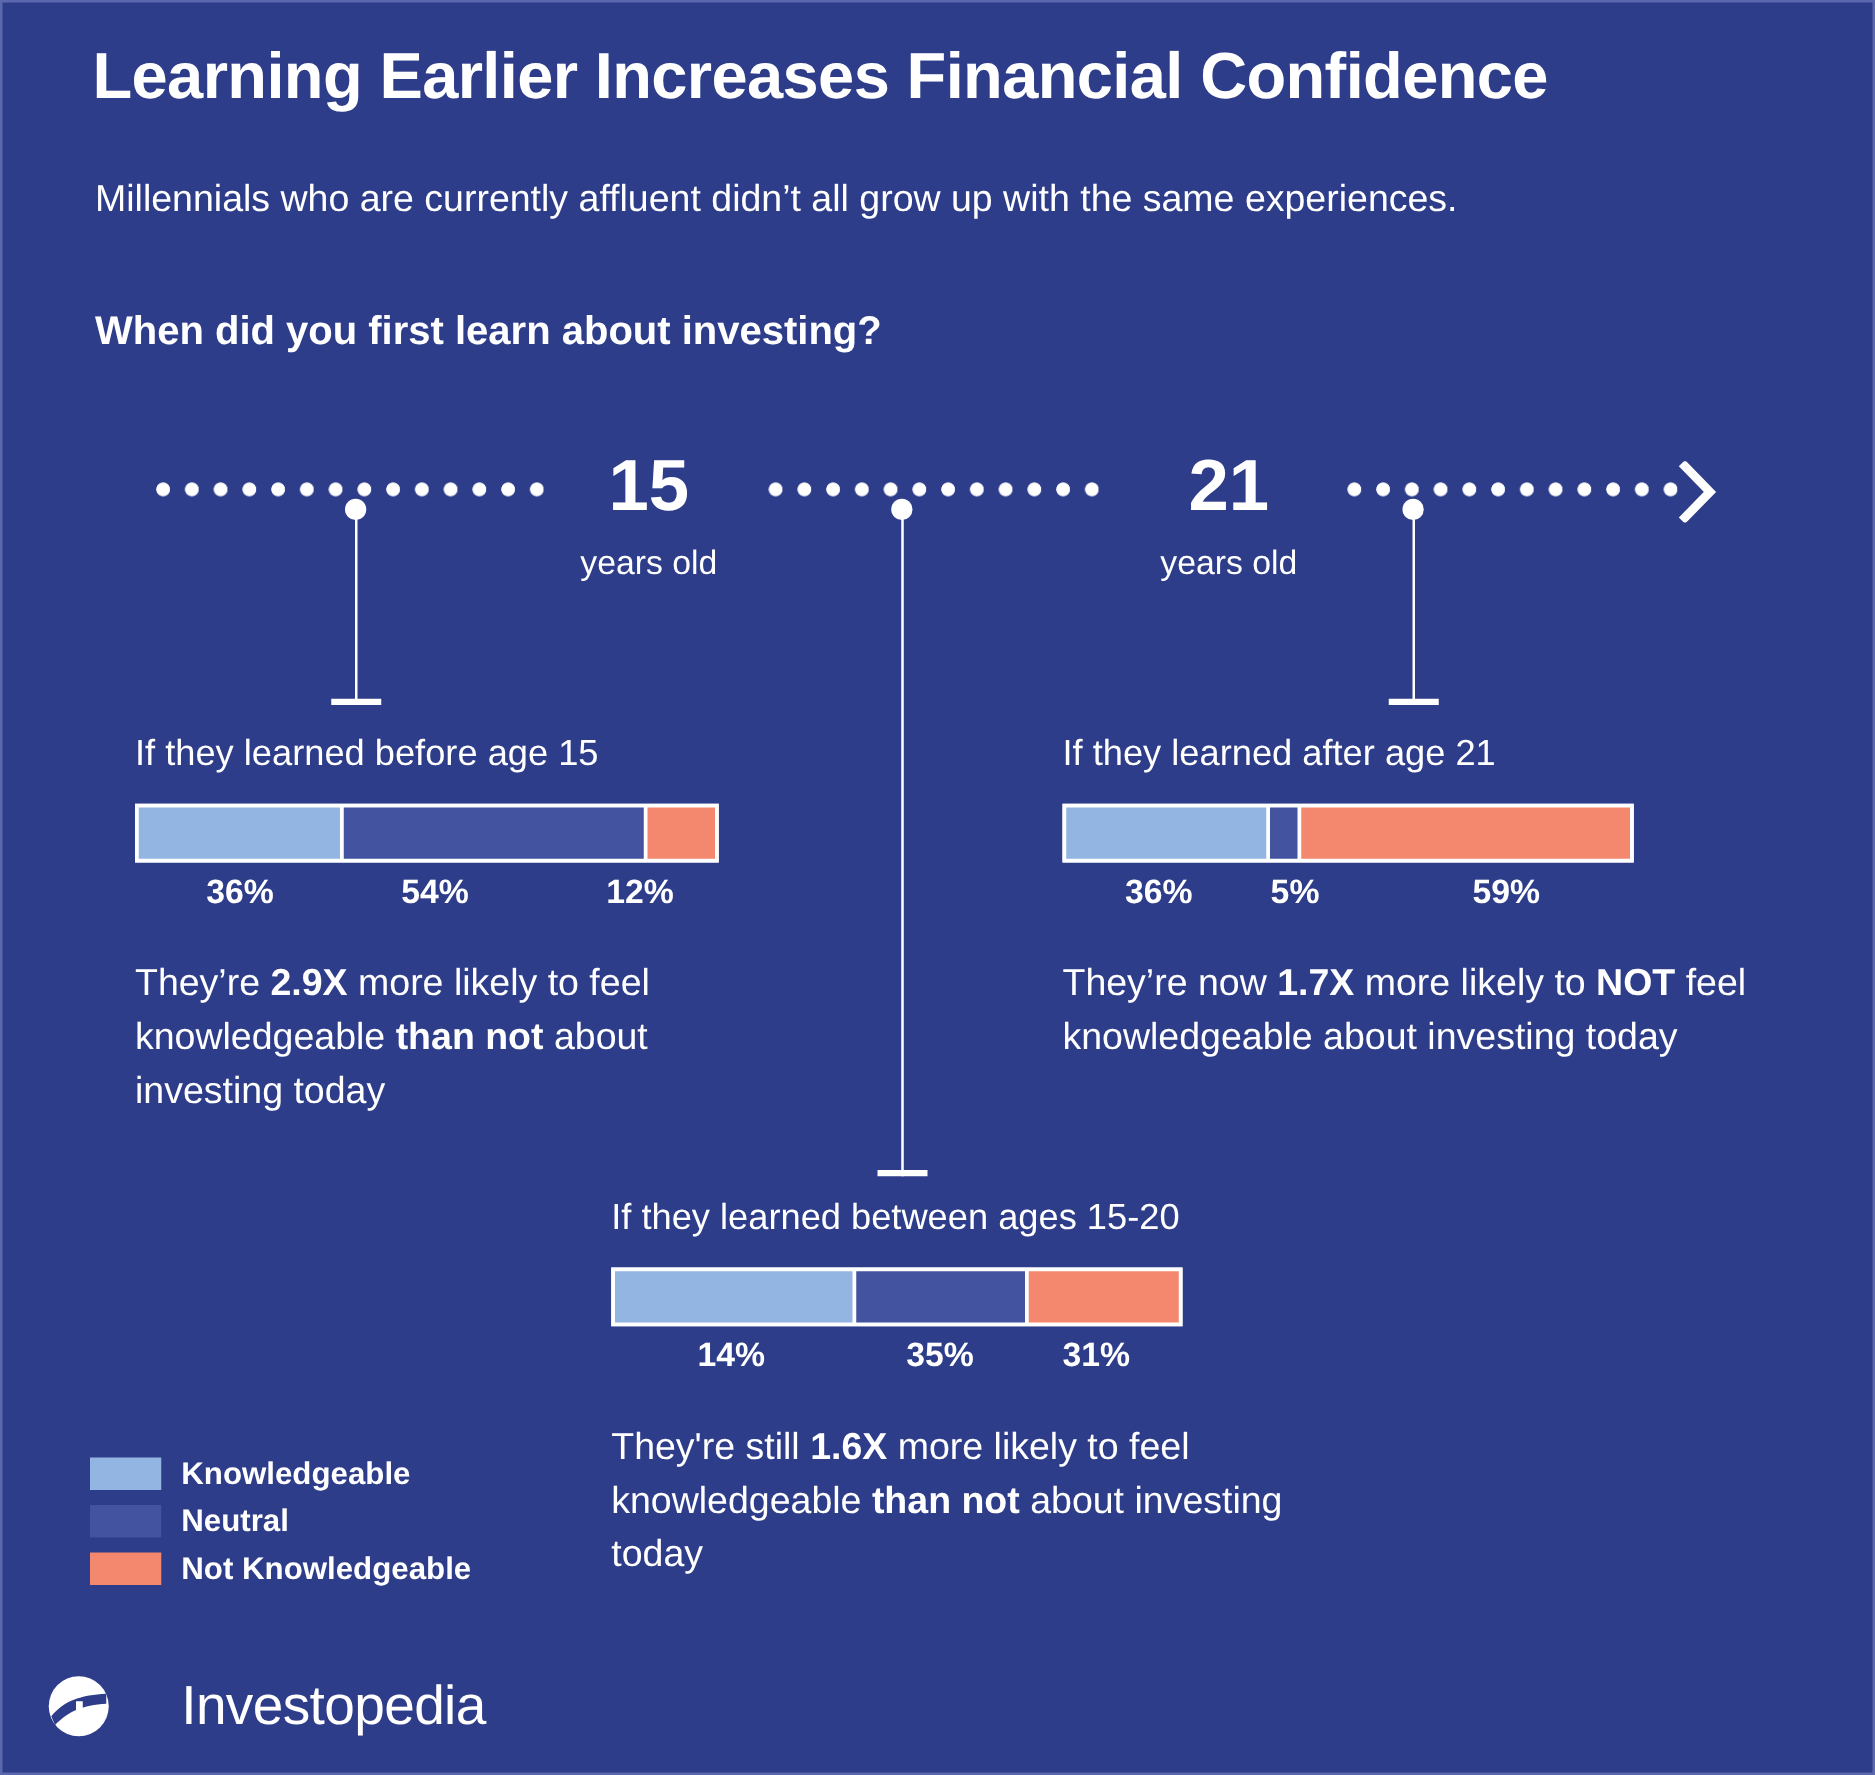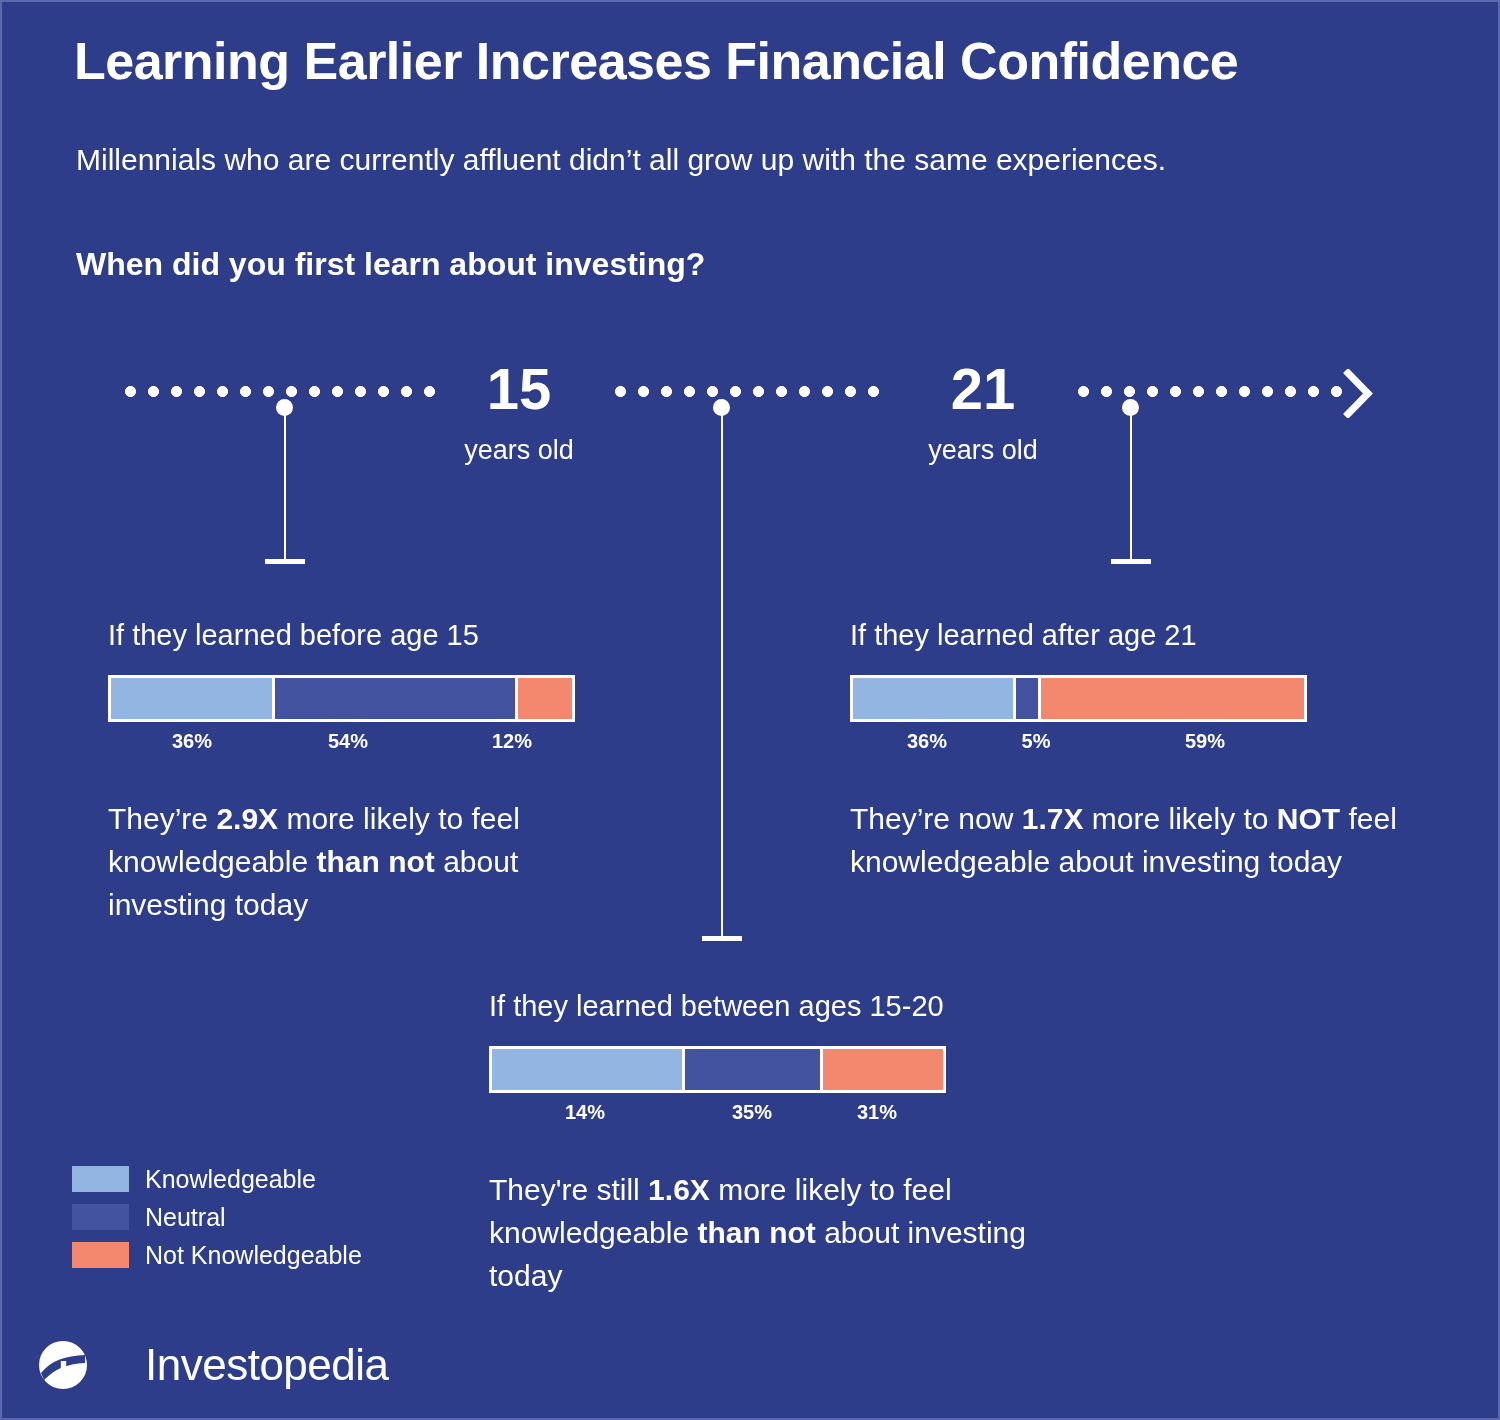--- a/index.html
+++ b/index.html
@@ -123,21 +123,21 @@
     bottom: 0;
     width: 40px;
     height: 5px;
     background: #ffffff;
   }
   .conn-left   { left: 282px; top: 412px; height: 150px; }
   .conn-mid    { left: 719px; top: 412px; height: 527px; }
   .conn-right  { left: 1128px; top: 412px; height: 150px; }
 
   
-  .panel { position: absolute; margin-top: 32px; }
+  .panel { position: absolute; }
   .panel-label {
     font-size: 29px;
     font-weight: 400;
     line-height: 1.2;
     white-space: nowrap;
     margin: 0 0 22px 0;
   }
   .bar {
     display: flex;
     height: 47px;
@@ -152,21 +152,21 @@
   .seg-not  { background: #f4886e; }
 
   .bar-values {
     position: relative;
     height: 40px;
     margin-top: 8px;
   }
   .bar-values span {
     position: absolute;
     top: 0;
-    font-size: 20px;
+    font-size: 27px;
     font-weight: bold;
     transform: translateX(-50%);
     white-space: nowrap;
   }
   .blurb {
     margin-top: 28px;
     font-size: 30px;
     font-weight: 400;
     line-height: 1.43;
   }
@@ -192,21 +192,21 @@
     height: 38px;
   }
   .swatch {
     width: 57px;
     height: 26px;
     margin-right: 16px;
     flex: 0 0 auto;
   }
   .legend-text {
     font-size: 25px;
-    font-weight: normal;
+    font-weight: bold;
     line-height: 1;
     white-space: nowrap;
   }
 
   
   .logo {
     position: absolute;
     left: 36px;
     top: 1338px;
     display: flex;

